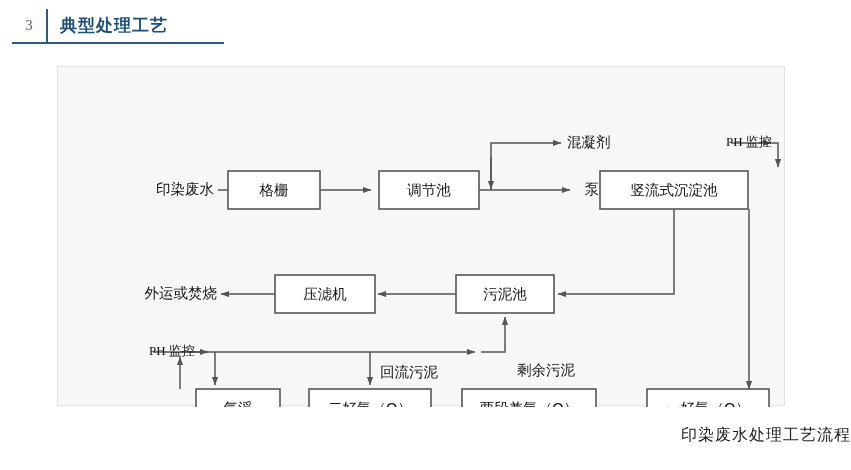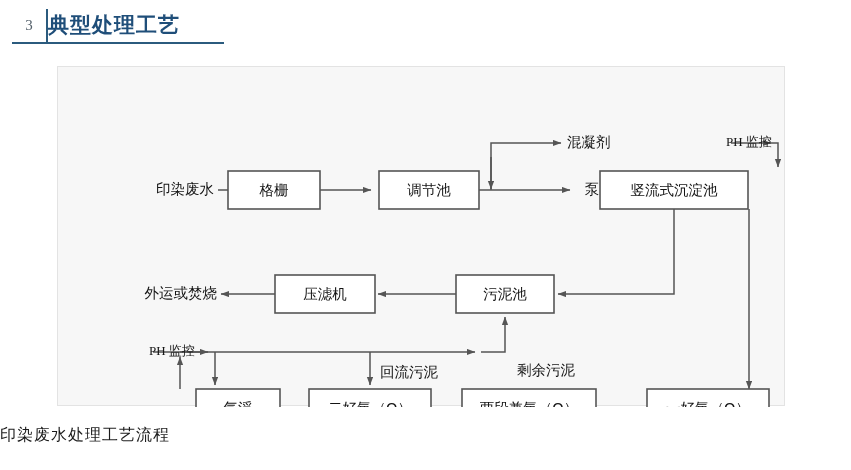--- a/index.html
+++ b/index.html
@@ -39,21 +39,22 @@
     font-family: "Liberation Serif", "DejaVu Serif", serif;
     line-height: 1;
   }
   .section-divider {
     width: 2px;
     align-self: stretch;
     background: #2b5b7e;
     margin: 1px 0 0 0;
   }
   .section-title {
-    font-size: 21px;
+    padding-left: 12px;
+    font-size: 17px;
     font-weight: bold;
     color: #1f4e79;
     letter-spacing: 1px;
     white-space: nowrap;
     font-family: "DejaVu Sans", sans-serif;
   }
 
   
   .diagram-panel {
     position: absolute;
@@ -104,21 +105,21 @@
     fill: #141414;
     dominant-baseline: middle;
   }
 
   
   .caption {
     position: absolute;
     left: 0;
     top: 425px;
     width: 851px;
-    text-align: left;
+    text-align: right;
     font-size: 16px;
     color: #1a1a1a;
     font-family: "DejaVu Sans", sans-serif;
     letter-spacing: 1px;
   }
 </style>
 </head>
 <body>
 
 <div id="page">

